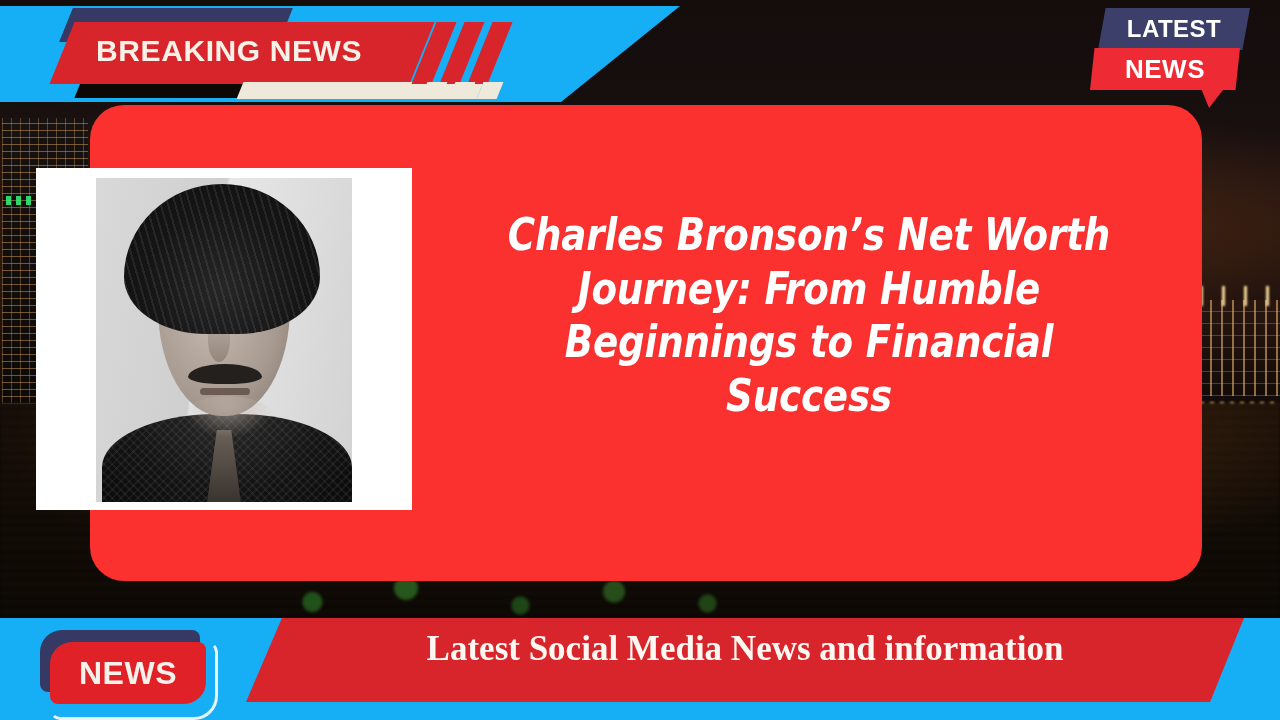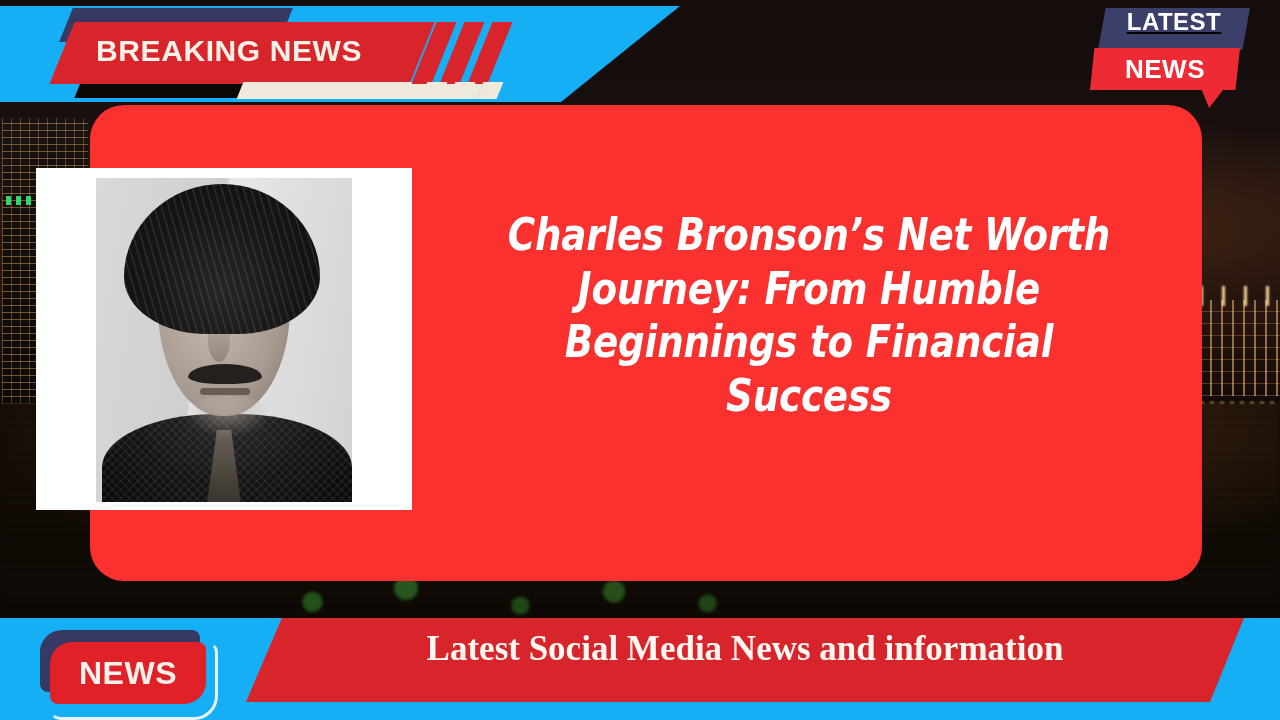--- a/index.html
+++ b/index.html
@@ -118,21 +118,21 @@
   .s1{left:424px;}
   .s2{left:452px;}
   .s3{left:480px;}
   .slash-cream{position:absolute;top:82px;width:20px;height:17px;background:#EFE9DB;transform:skewX(-22deg);}
 
   
   .latest{position:absolute;right:30px;top:8px;width:160px;height:92px;}
   .lt-top{
     position:absolute;left:8px;top:0;width:152px;height:42px;background:#3B3F69;
     clip-path:polygon(5% 0, 100% 0, 95% 100%, 0 100%);
-    display:flex;align-items:flex-start;justify-content:center;text-decoration:underline;
+    display:flex;align-items:center;justify-content:center;
   }
   .lt-bot{
     position:absolute;left:0;top:40px;width:150px;height:42px;background:#EE2A35;
     clip-path:polygon(3% 0, 100% 0, 97% 100%, 0 100%);
     display:flex;align-items:center;justify-content:center;
   }
   .lt-tail{
     position:absolute;left:110px;top:78px;width:26px;height:22px;background:#EE2A35;
     clip-path:polygon(0 0, 100% 0, 35% 100%);
   }

